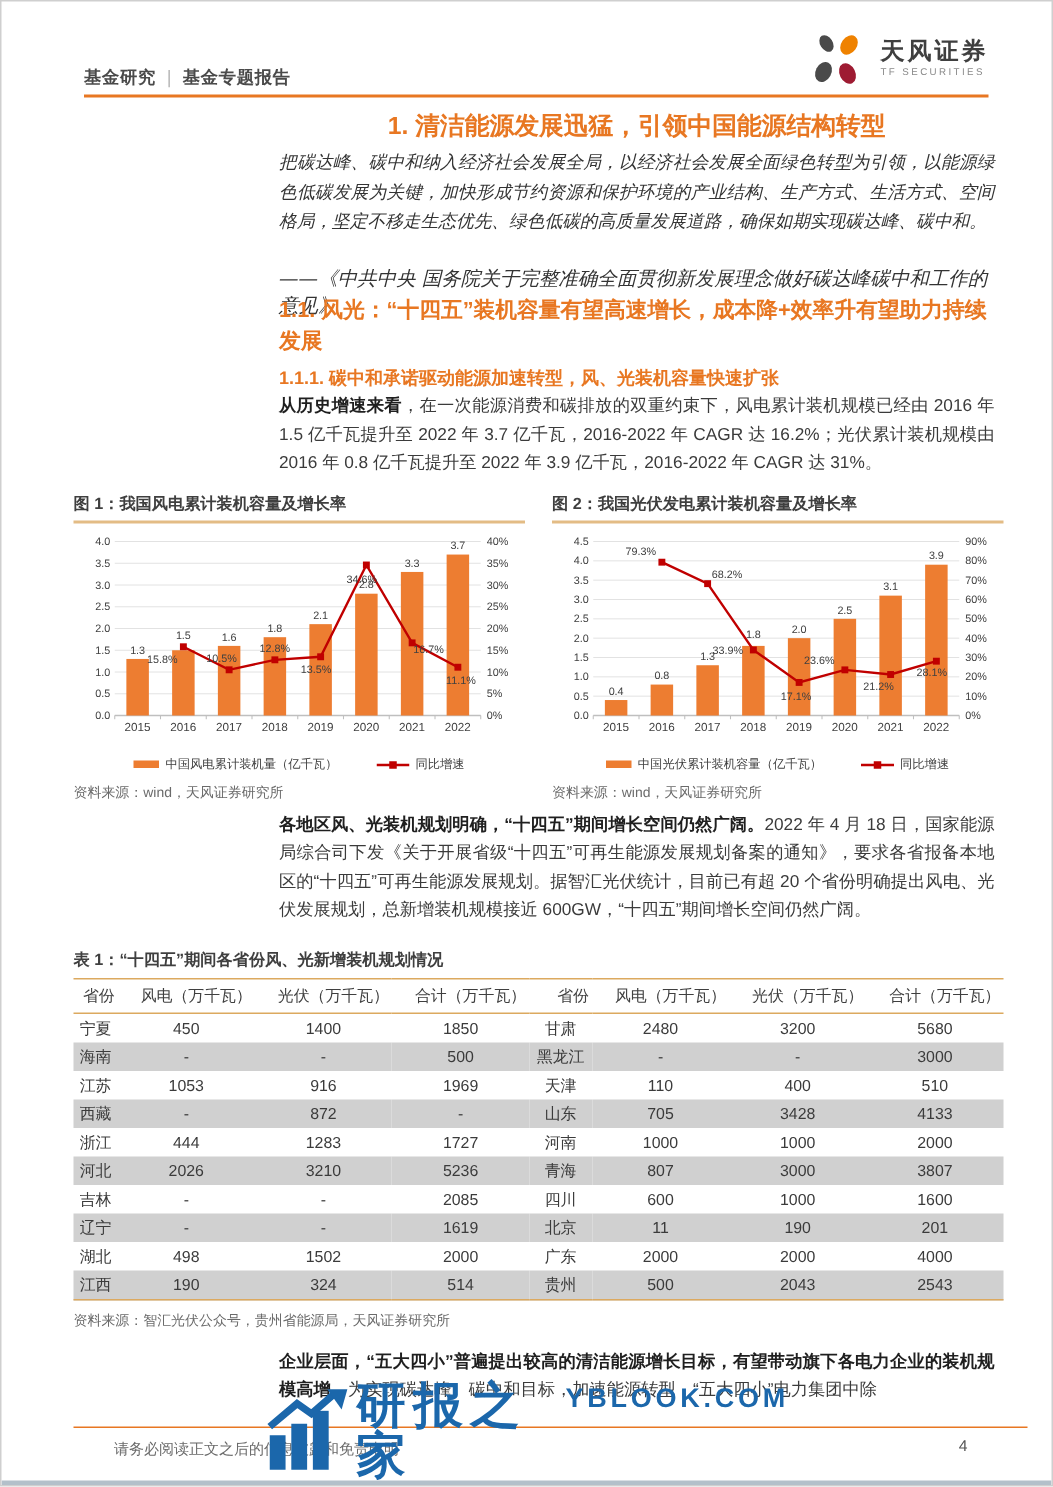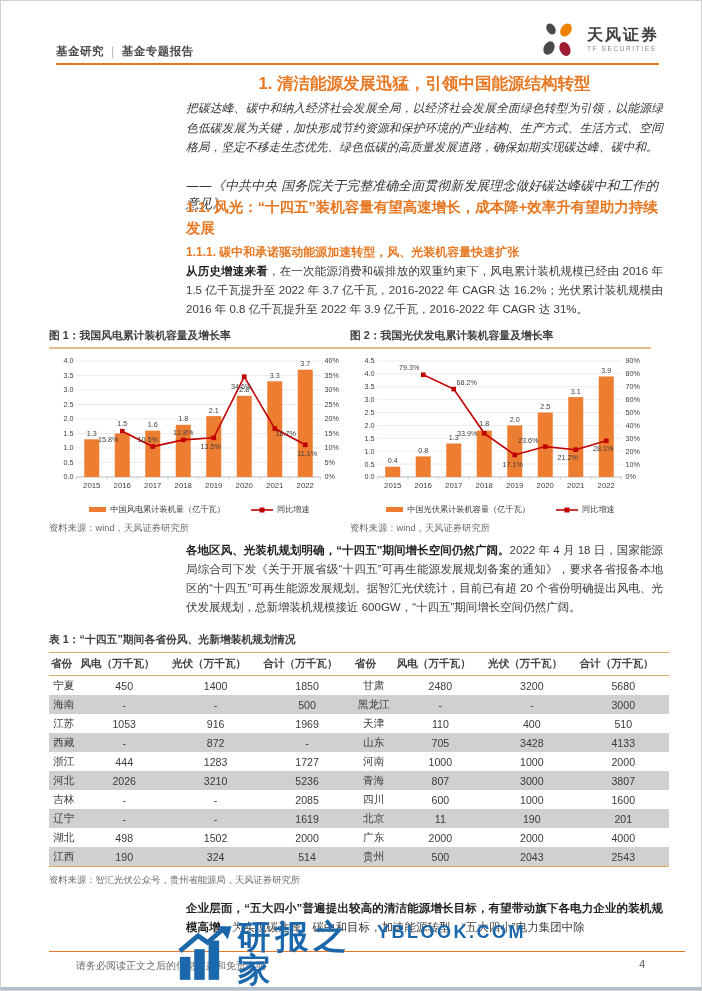--- a/index.html
+++ b/index.html
@@ -28,37 +28,37 @@
   .attribution { top:176px; font-family:"DejaVu Serif", serif; font-style:italic;
     font-size:13px; color:#333; }
   .h2 { top:196px; font-size:14.5px; line-height:21px; font-weight:bold; color:#E87722; }
   .h3 { top:243px; font-size:12px; font-weight:bold; color:#E87722; }
   .para { font-size:11.5px; line-height:19px; text-align:justify; color:#3b3b3b; }
   .p1 { top:261px; }
   .p2 { top:540px; }
   .p3 { top:898px; }
   .para b { color:#1f1f1f; }
   
-  .figures { top:328px; display:flex; }
+  .figures { top:328px; display:flex; gap:18px; }
   .figure { width:301px; }
   .fig-title { font-size:10.8px; font-weight:bold; color:#3f3f3f;
     border-bottom:2px solid #E3BC85; padding-bottom:4px; margin-bottom:2px; }
   .chart { width:301px; height:152px; display:block; }
   .legend { display:flex; justify-content:center; gap:26px; align-items:center;
     font-size:8.2px; color:#404040; margin-top:1px; }
   .legend-item { display:flex; align-items:center; gap:4px; }
   .swatch-bar { width:17px; height:5px; background:#ED7D31; }
   .fig-source, .tbl-source { font-size:9.3px; color:#6a6a6a; margin-top:7px; }
   
   .tablewrap { top:632px; }
   .tbl-title { font-size:10.8px; font-weight:bold; color:#3f3f3f; margin-bottom:5px; }
   table.data { width:100%; border-collapse:collapse; font-size:10.6px; color:#3b3b3b;
     border-top:1.5px solid #DCA95F; border-bottom:1.5px solid #DCA95F; }
-  table.data th { font-weight:bold; color:#3f3f3f; padding:4px 2px;
-    border-bottom:1.5px solid #DCA95F; text-align:left; white-space:nowrap;margin-left:32px; }
+  table.data th { font-weight:normal; color:#3f3f3f; padding:4px 2px;
+    border-bottom:1.5px solid #DCA95F; text-align:right; white-space:nowrap;margin-left:32px; }
   table.data td { padding:2.5px 2px; text-align:center; height:15px; }
   table.data tbody tr:nth-child(even) { background:#D0D0D0; }
   
   .footer-rule { position:absolute; top:950px; left:48px; right:16px;
     border-top:1.5px solid #E87722; }
   .footer-disclaimer { position:absolute; top:958px; left:75px;
     font-size:10px; color:#6a6a6a; }
   .page-number { position:absolute; top:957px; right:56px; font-size:10.5px; color:#555; }
   .bottom-strip { position:absolute; bottom:0; left:0; right:0; height:3px; background:#b3c0ca; }
   

